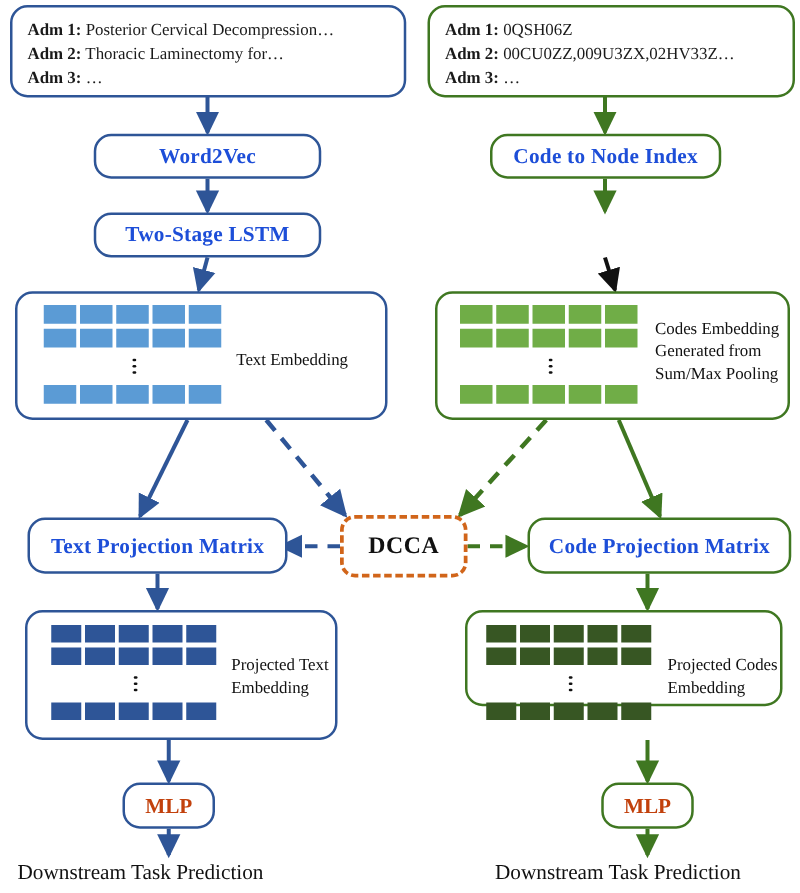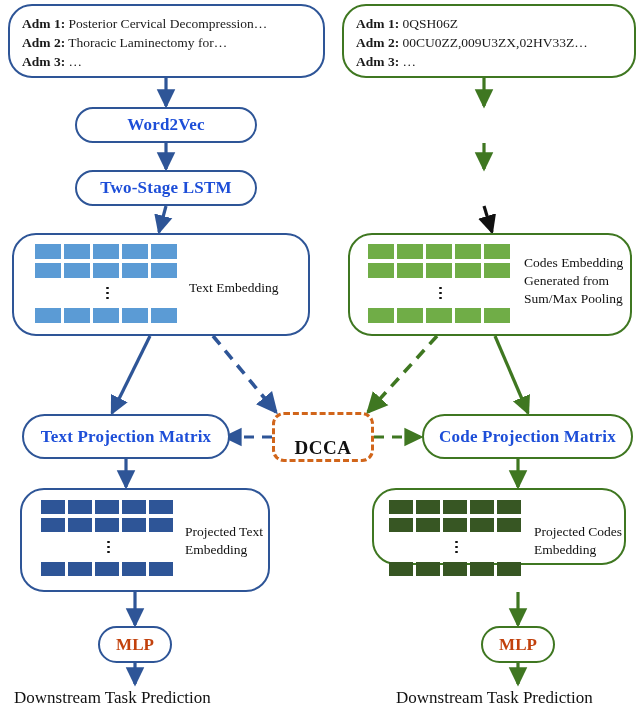--- a/index.html
+++ b/index.html
@@ -4,21 +4,21 @@
 <style>
   html,body{margin:0;padding:0;background:#ffffff;}
   body{width:640px;height:714px;position:relative;overflow:hidden;
        font-family:"Liberation Serif","DejaVu Serif",serif;}
 
   #canvas{position:absolute;inset:0;width:640px;height:714px;}
   #svg-layer{position:absolute;left:0;top:0;width:640px;height:714px;pointer-events:none;}
 
   .node{position:absolute;box-sizing:border-box;background:#ffffff;display:flex;
         align-items:center;justify-content:center;}
-  .rounded{border-radius:24px;}
+  .rounded{border-radius:14px;}
   .blue-b{border:2.5px solid #2E5597;}
   .green-b{border:2.5px solid #3F7721;}
 
   .adm-box{padding:8px 12px;display:block;}
   .adm-line{font-size:13.5px;color:#1a1a1a;line-height:1.42;white-space:nowrap;}
   .adm-line b{font-weight:bold;}
 
   .proc-label{font-weight:bold;font-size:17px;color:#1d4ed8;letter-spacing:.2px;}
   .mlp-label{font-weight:bold;font-size:17px;color:#c2410c;}
 
@@ -26,21 +26,21 @@
   .grid-wrap{position:absolute;}
   .cell-row{display:flex;gap:3px;}
   .cell{width:26px;height:15px;}
   .cell.sm{width:24px;height:14px;}
   .dots-col{display:flex;flex-direction:column;align-items:center;justify-content:center;gap:2.5px;}
   .dot{width:2.6px;height:2.6px;background:#111;border-radius:50%;}
 
   .emb-caption{position:absolute;font-size:13.5px;color:#111;line-height:1.35;}
 
   .dcca{position:absolute;box-sizing:border-box;border:3.5px dashed #D1651A;
-        border-radius:12px;background:#fff;display:flex;align-items:flex-end;justify-content:center;}
+        border-radius:12px;background:#fff;display:flex;align-items:center;justify-content:center;}
   .dcca-label{font-weight:bold;font-size:19px;color:#111;letter-spacing:.5px;}
 
   .caption-out{position:absolute;font-size:17px;color:#111;white-space:nowrap;}
 
   .blue-cell{background:#5B9BD5;}
   .green-cell{background:#70AD47;}
   .dblue-cell{background:#2E5597;}
   .dgreen-cell{background:#375623;}
 </style>
 </head>
@@ -204,20 +204,23 @@
       <b>Adm 1:</b><span> 0QSH06Z</span>
     </div>
     <div class="adm-line">
       <b>Adm 2:</b><span> 00CU0ZZ,009U3ZX,02HV33Z…</span>
     </div>
     <div class="adm-line">
       <b>Adm 3:</b><span> …</span>
     </div>
   </div>
 
+  <div class="node rounded green-b" style="left:392px;top:107px;width:185px;height:36px;">
+    <span class="proc-label">Code to Node Index</span>
+  </div>
 
 
   <div class="node rounded green-b emb-box" style="left:348px;top:233px;width:284px;height:103px;">
     <div class="grid-wrap" style="left:18px;top:9px;">
       <div class="cell-row">
         <span class="cell green-cell"></span>
         <span class="cell green-cell"></span>
         <span class="cell green-cell"></span>
         <span class="cell green-cell"></span>
         <span class="cell green-cell"></span>

